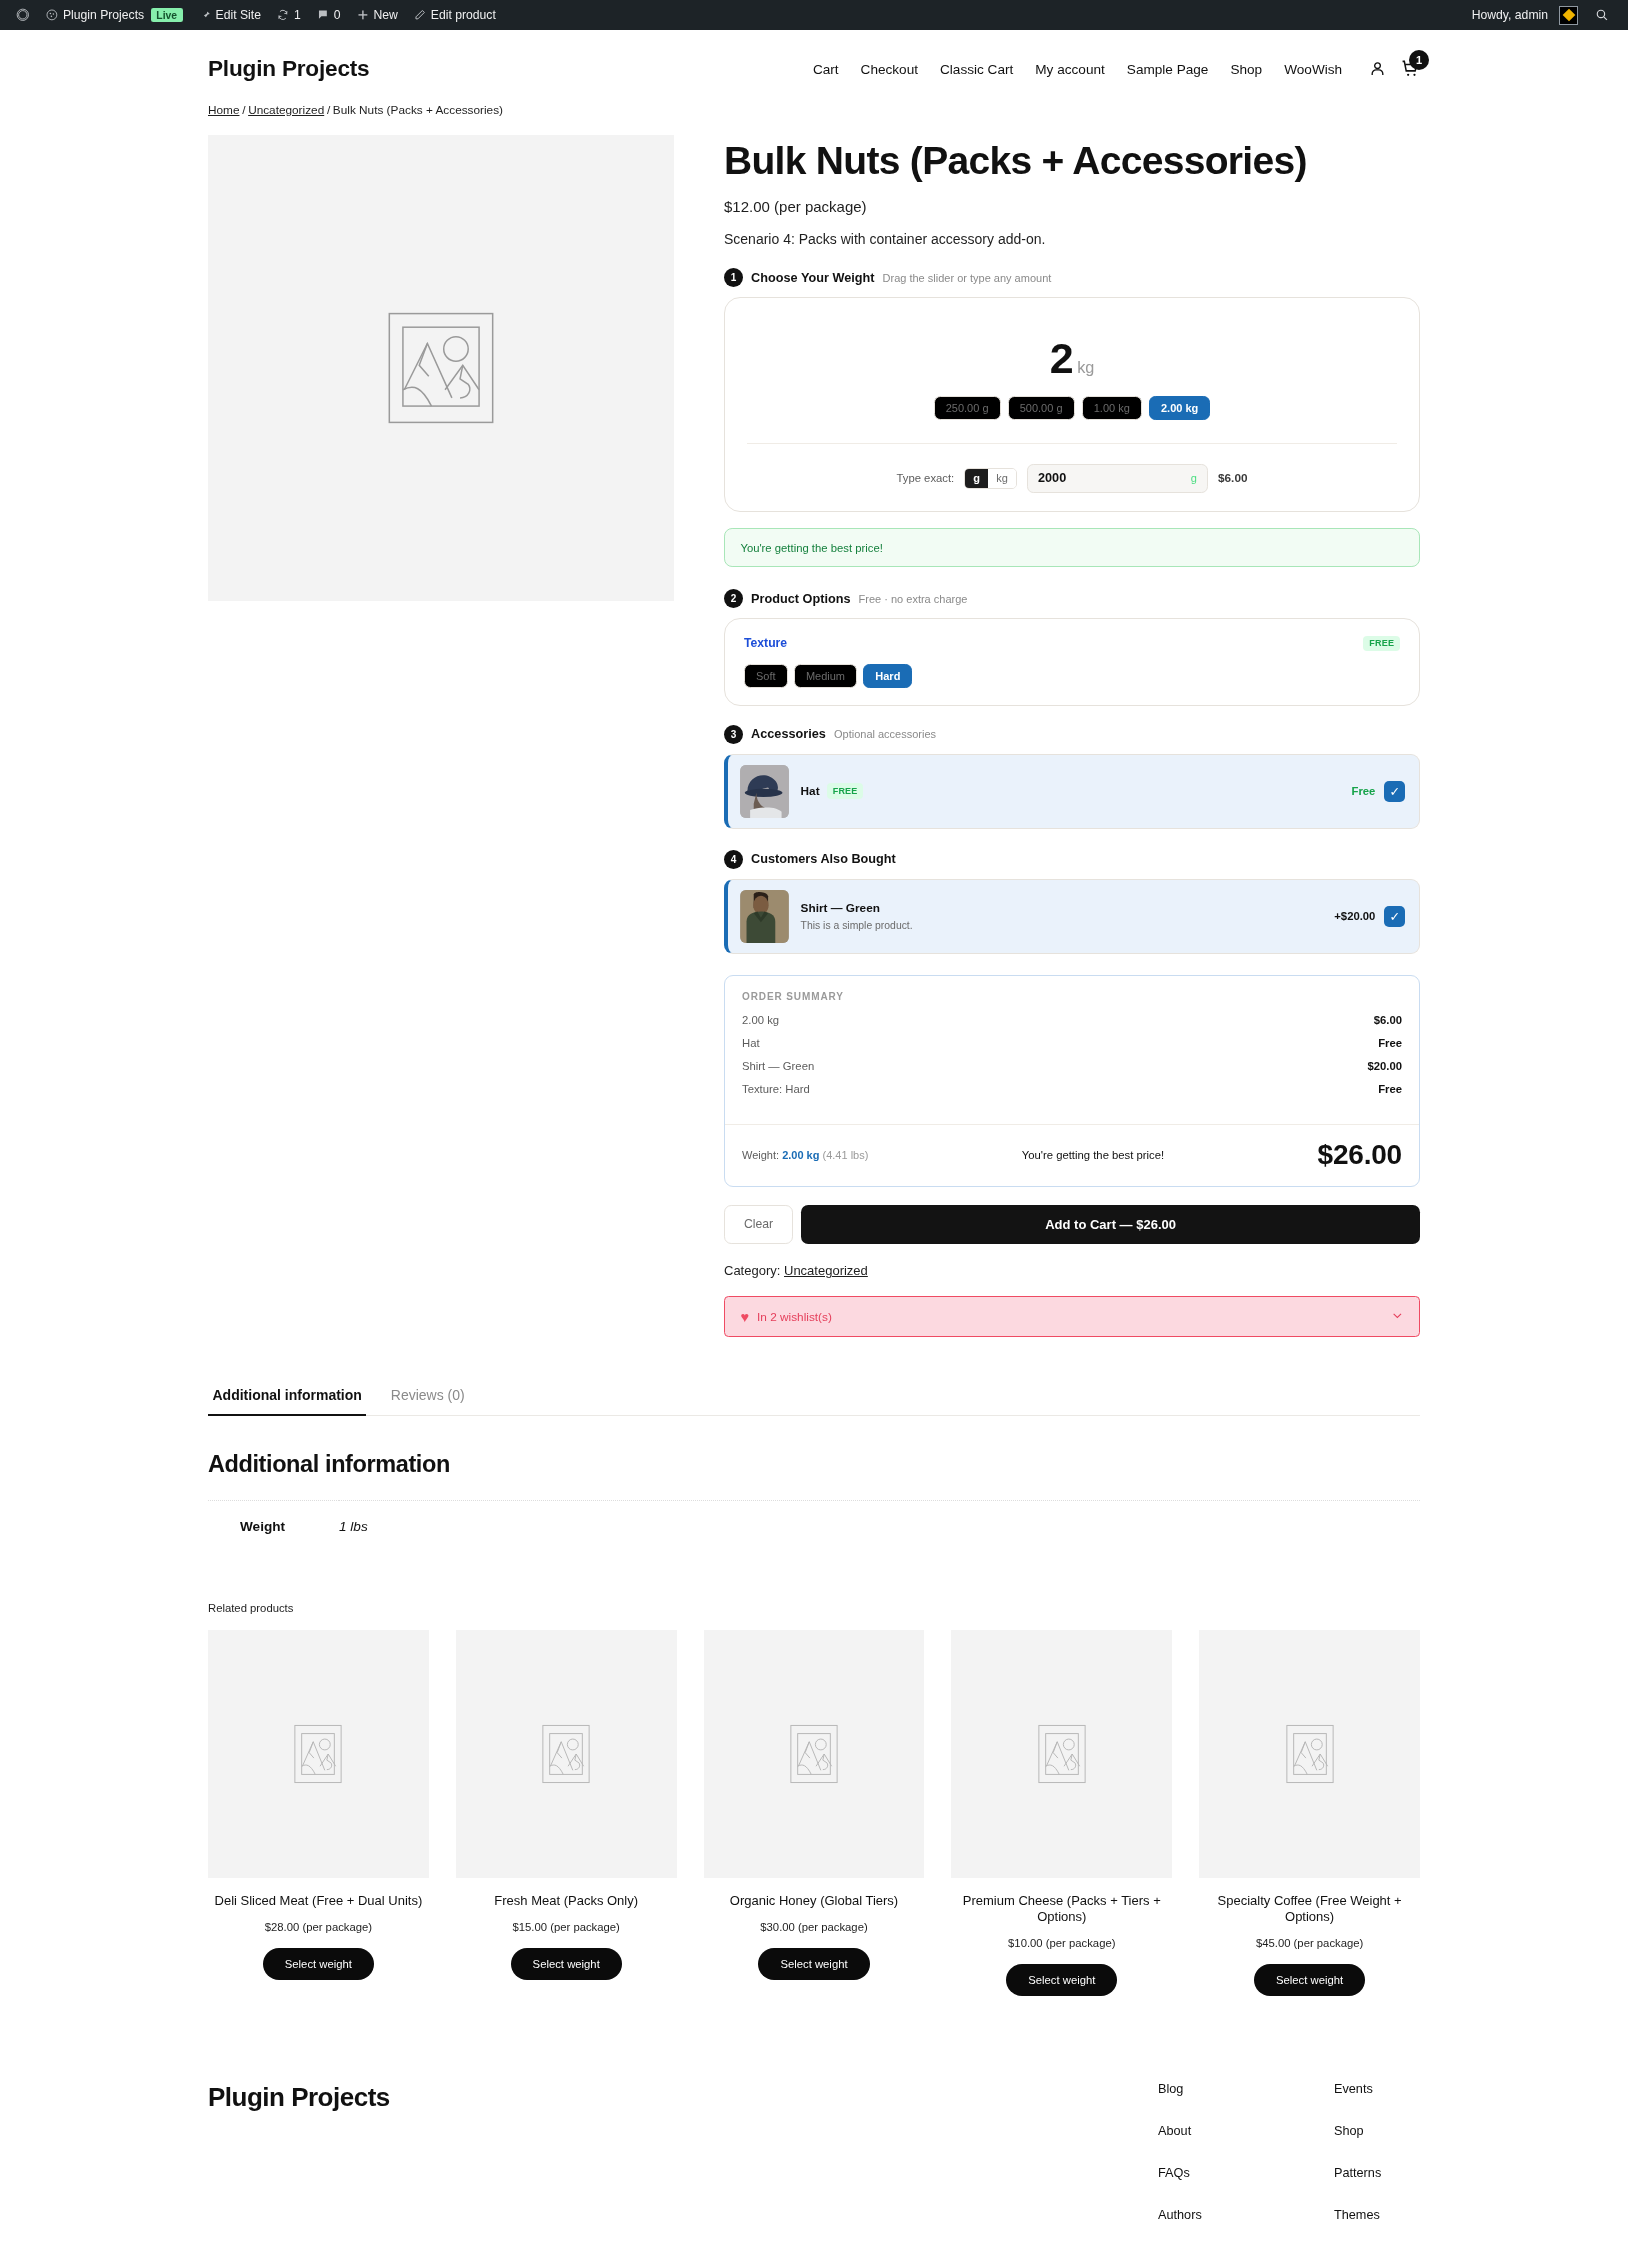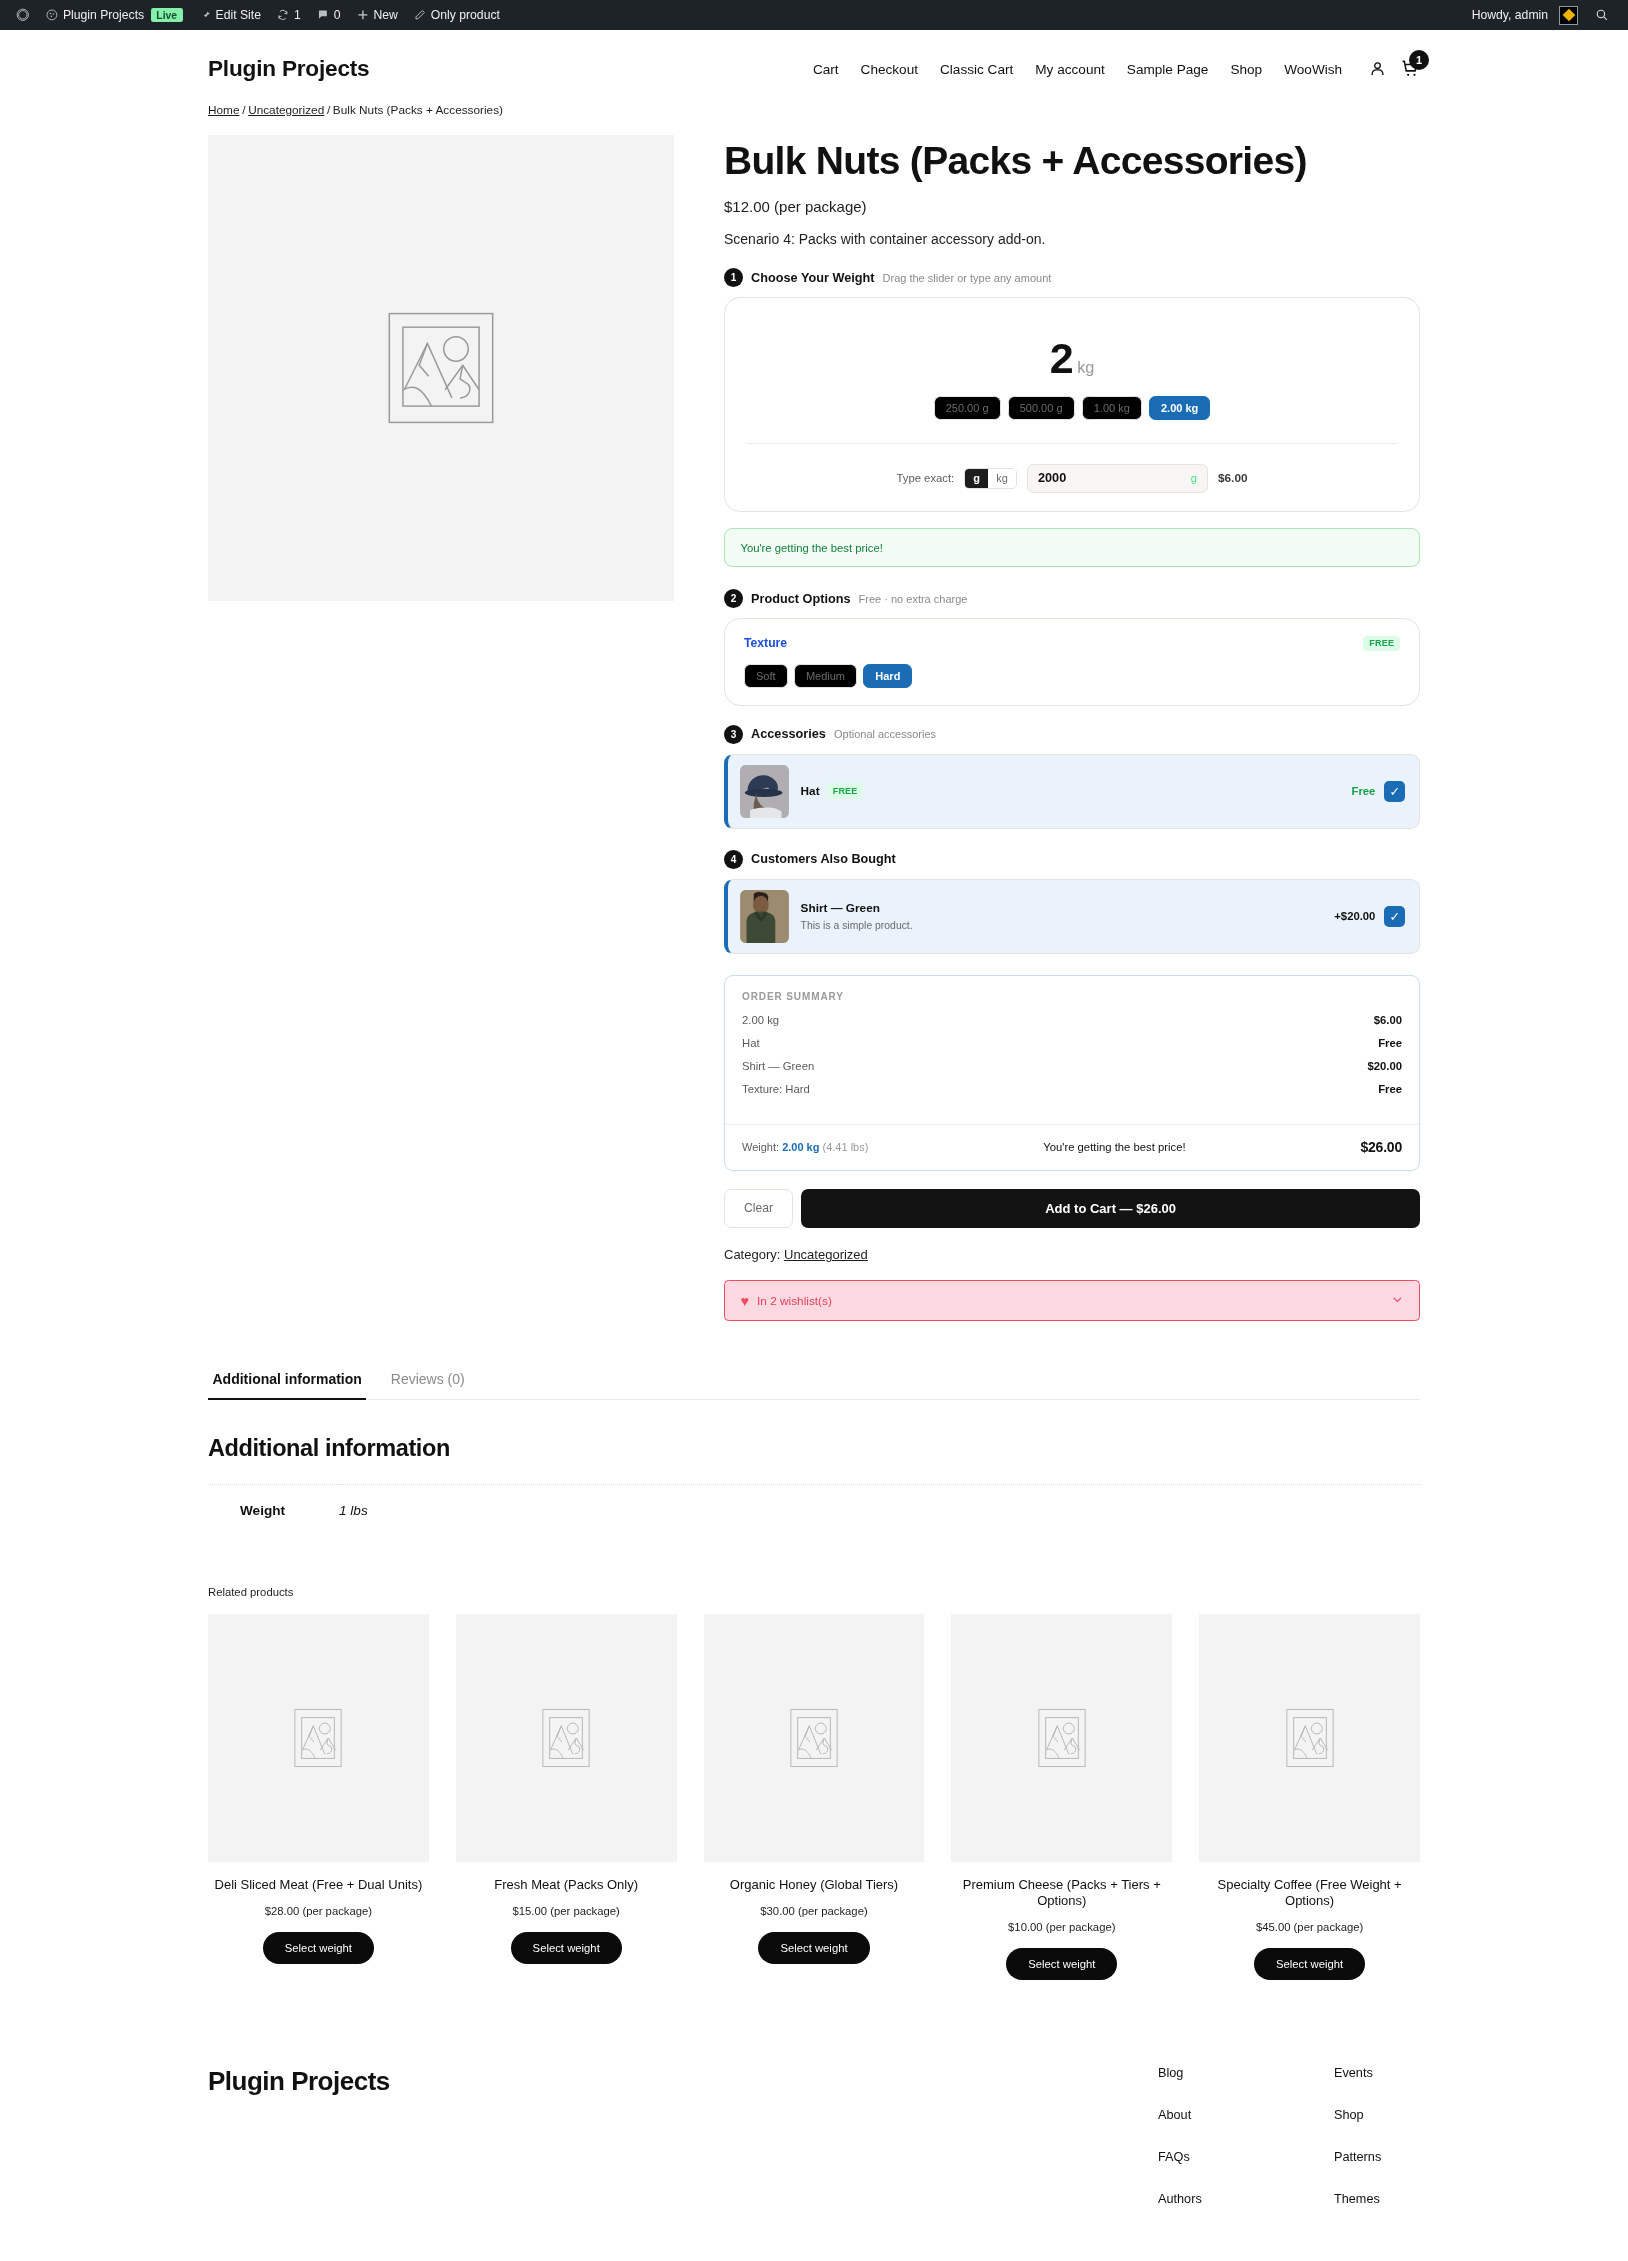--- a/index.html
+++ b/index.html
@@ -209,21 +209,21 @@
   .sum-line .k { color: #5c5c5c; }
   .sum-line .v { color: #111; font-weight: 600; }
   .sum-foot {
     border-top: 0.9px solid #f0ece6; padding: 13.6px 17px 14.5px 17px;
     display: flex; align-items: center; justify-content: space-between; gap: 9px;
   }
   .sum-weight { font-size: 11px; color: #5c5c5c; }
   .sum-weight b { color: #1a6cb5; }
   .sum-weight .lbs { color: #9a9a9a; }
   .sum-best { font-size: 11.3px; color: #111; }
-  .sum-total { font-size: 14px; font-weight: 700; color: #111; letter-spacing: -0.2px; }
+  .sum-total { font-size: 28px; font-weight: 700; color: #111; letter-spacing: -0.2px; }
 
   
   .action-row { display: flex; gap: 8.1px; margin-bottom: 19px; }
   .btn-clear {
     border: 0.9px solid #e6e2dc; background: #fff; color: #6b6b6b;
     border-radius: 7.2px; padding: 11.8px 19px; font-size: 12.2px; cursor: pointer;
     font-family: inherit;
   }
   .btn-cart {
     flex: 1; background: #131313; color: #fff; border: none; border-radius: 7.2px;
@@ -346,21 +346,21 @@
         </svg>
     </span>
     <span>New</span>
   </span>
   <span class="ab-item">
     <span class="ab-ico">
       <svg width="11.8" height="11.8" viewBox="0 0 24 24" fill="none" stroke="#c9ccd0" stroke-width="2">
           <path d="M17 3l4 4L8 20H4v-4L17 3z"></path>
         </svg>
     </span>
-    <span>Only product</span>
+    <span>Edit product</span>
   </span>
   <span class="ab-spacer"></span>
   <span class="ab-item">
     <span>Howdy, admin</span>
     <span class="ab-avatar"></span>
   </span>
   <span class="ab-item">
     <span class="ab-ico">
       <svg width="13.6" height="13.6" viewBox="0 0 24 24" fill="none" stroke="#e5e7eb" stroke-width="2">
           <circle cx="10.5" cy="10.5" r="6.5"></circle>

